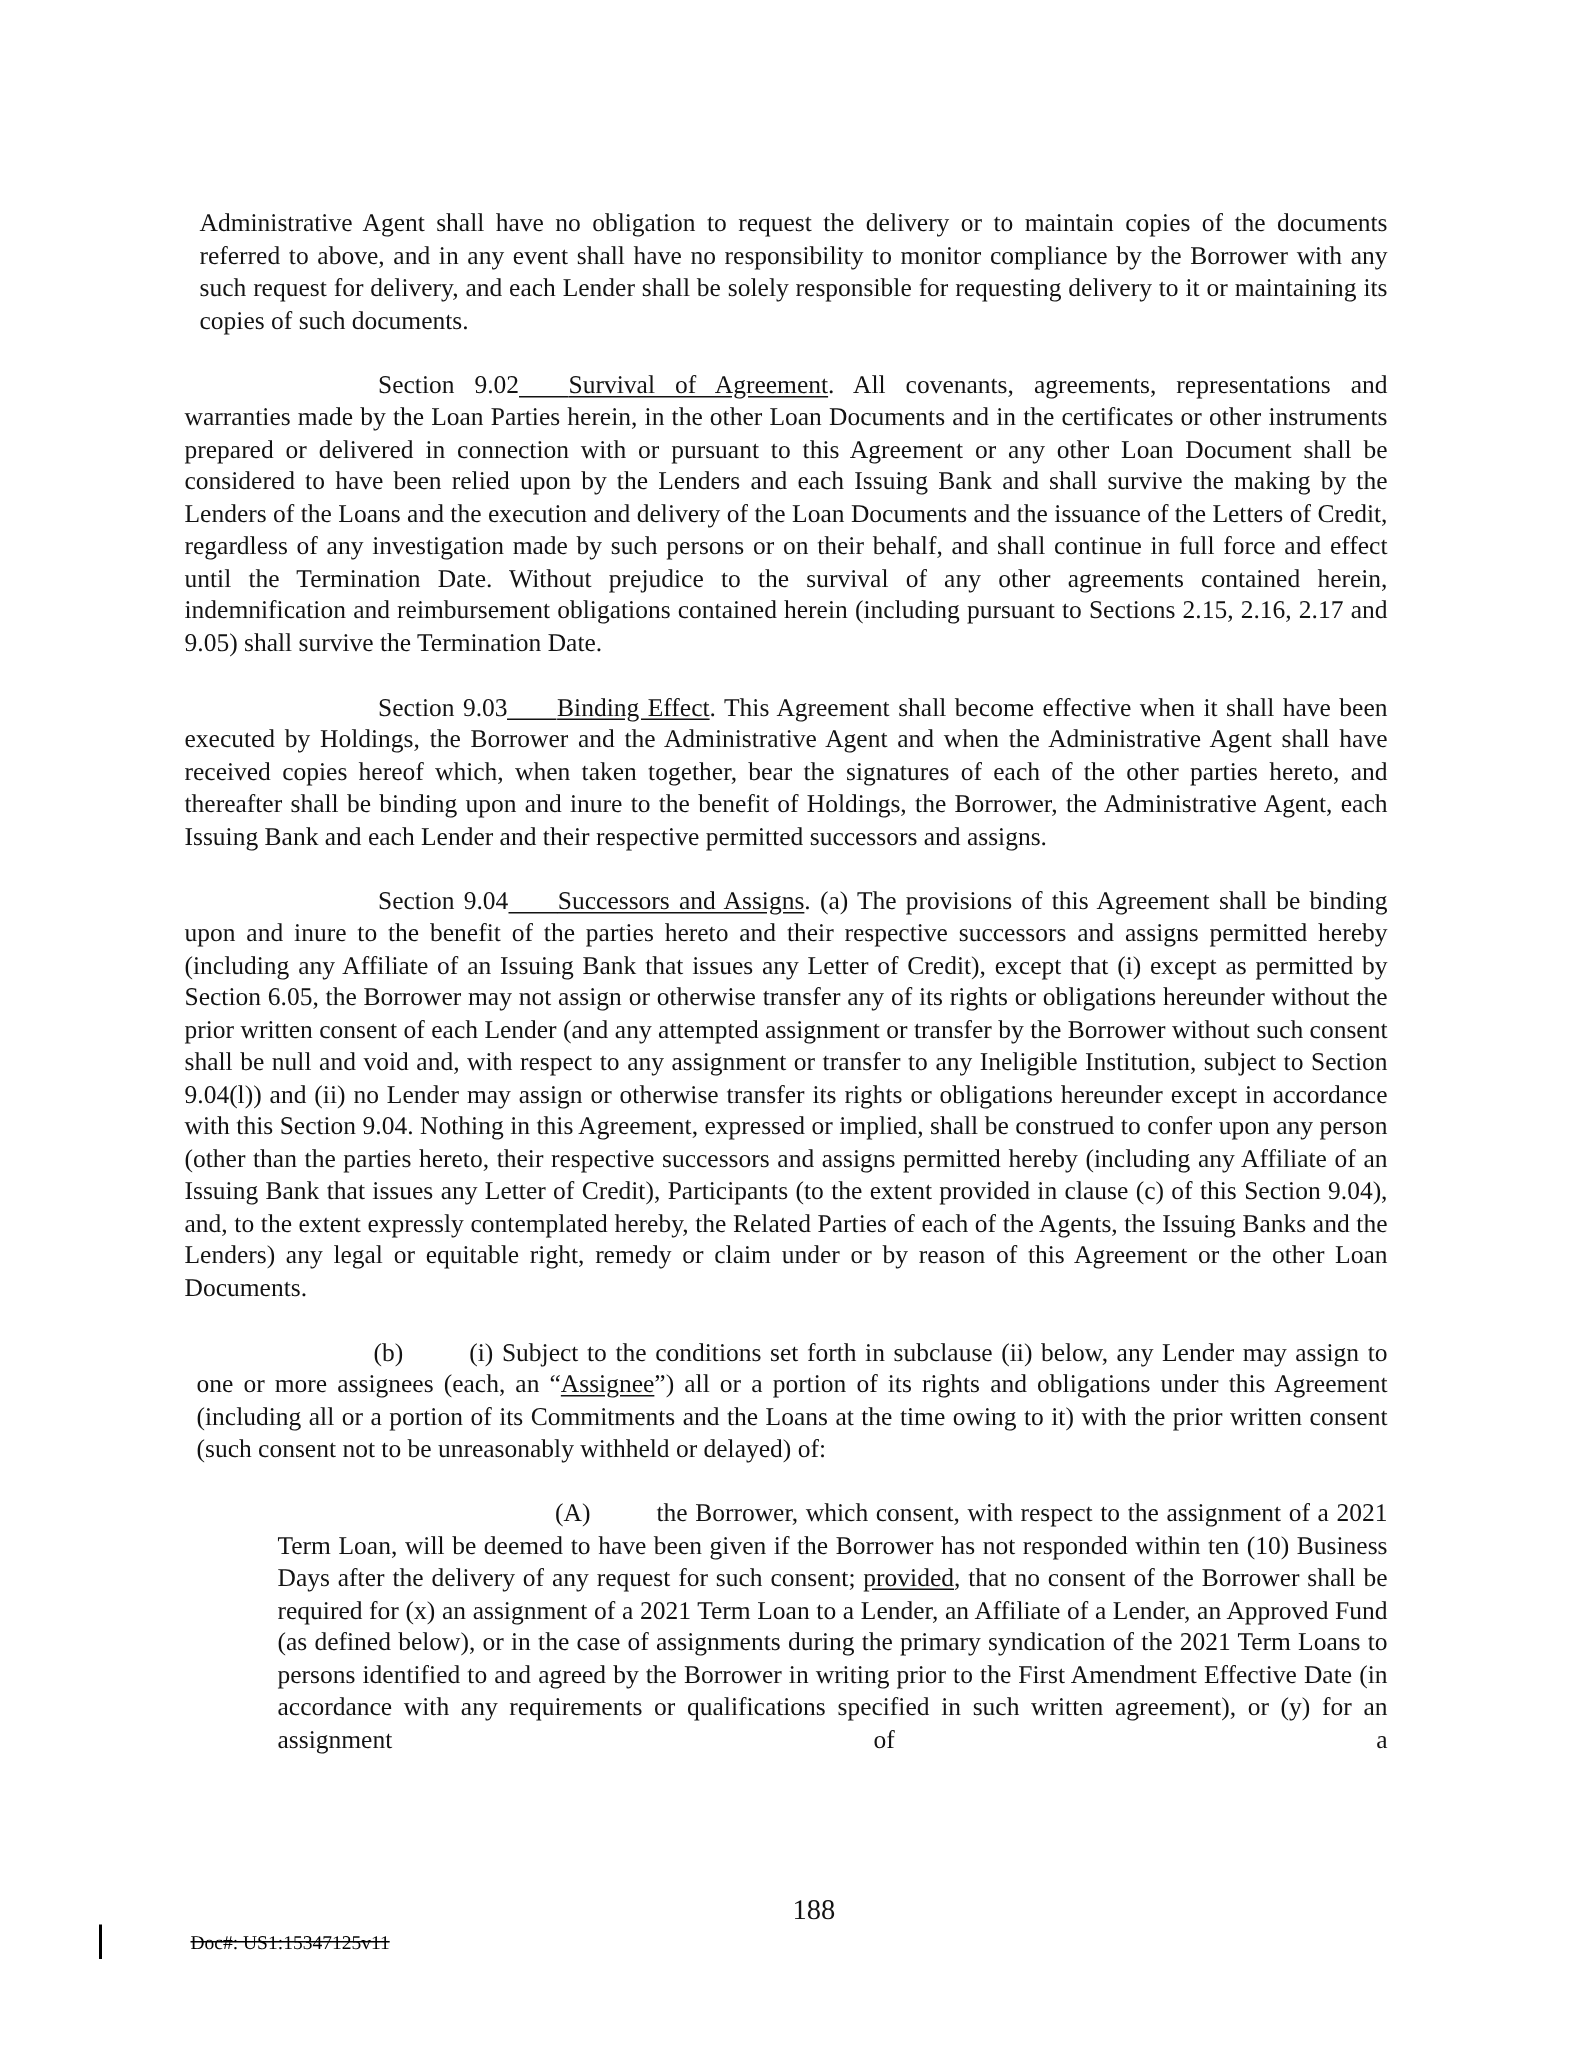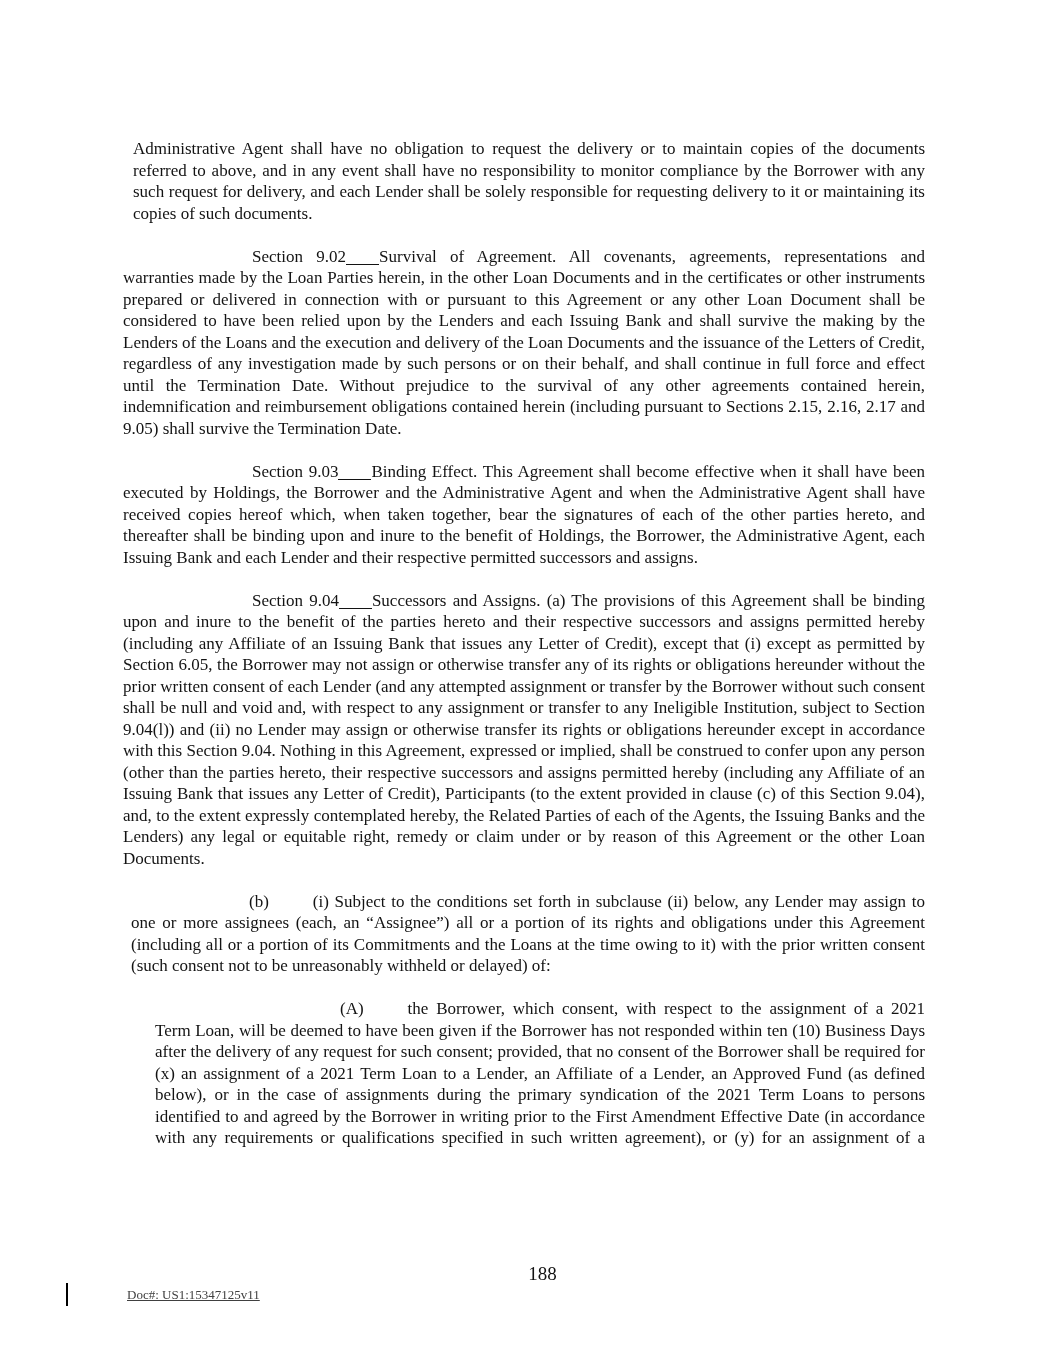--- a/index.html
+++ b/index.html
@@ -15,23 +15,23 @@
     position:absolute;
     left:123px;top:138px;
     width:802px;
     font-size:17px;
     line-height:21.5px;
   }
   p.para{margin:0 0 21.5px 0;text-align:justify;}
   p.cont{margin-left:10px;}
   p.sec{text-indent:129px;}
   p.sub{margin-left:8px;text-indent:118px;}
-  p.subsub{margin-left:32px;text-indent:185px;margin-bottom:0;}
+  p.subsub{margin-left:62px;text-indent:185px;margin-bottom:0;}
   p.flush{text-align-last:justify;}
-  .u{text-underline-offset:2px;}
+  .u{text-decoration:underline;text-underline-offset:2px;}
   .tab-underline{
     display:inline-block;width:33px;height:14px;
     border-bottom:1px solid currentColor;
     vertical-align:-3px;
   }
   .tab-plain{display:inline-block;width:44px;}
   .page-number{
     position:absolute;
     left:15px;top:1263px;width:1055px;
     text-align:center;
@@ -60,14 +60,14 @@
       <p class="para sec"><span>Section 9.03</span><span class="tab-underline"></span><span class="u">Binding Effect</span><span>. This Agreement shall become effective when it shall have been executed by Holdings, the Borrower and the Administrative Agent and when the Administrative Agent shall have received copies hereof which, when taken together, bear the signatures of each of the other parties hereto, and thereafter shall be binding upon and inure to the benefit of Holdings, the Borrower, the Administrative Agent, each Issuing Bank and each Lender and their respective permitted successors and assigns.</span></p>
       <p class="para sec"><span>Section 9.04</span><span class="tab-underline"></span><span class="u">Successors and Assigns</span><span>. (a) The provisions of this Agreement shall be binding upon and inure to the benefit of the parties hereto and their respective successors and assigns permitted hereby (including any Affiliate of an Issuing Bank that issues any Letter of Credit), except that (i) except as permitted by Section 6.05, the Borrower may not assign or otherwise transfer any of its rights or obligations hereunder without the prior written consent of each Lender (and any attempted assignment or transfer by the Borrower without such consent shall be null and void and, with respect to any assignment or transfer to any Ineligible Institution, subject to Section 9.04(l)) and (ii) no Lender may assign or otherwise transfer its rights or obligations hereunder except in accordance with this Section 9.04. Nothing in this Agreement, expressed or implied, shall be construed to confer upon any person (other than the parties hereto, their respective successors and assigns permitted hereby (including any Affiliate of an Issuing Bank that issues any Letter of Credit), Participants (to the extent provided in clause (c) of this Section 9.04), and, to the extent expressly contemplated hereby, the Related Parties of each of the Agents, the Issuing Banks and the Lenders) any legal or equitable right, remedy or claim under or by reason of this Agreement or the other Loan Documents.</span></p>
       <p class="para sub"><span>(b)</span><span class="tab-plain"></span><span>(i) Subject to the conditions set forth in subclause (ii) below, any Lender may assign to one or more assignees (each, an “</span><span class="u">Assignee</span><span>”) all or a portion of its rights and obligations under this Agreement (including all or a portion of its Commitments and the Loans at the time owing to it) with the prior written consent (such consent not to be unreasonably withheld or delayed) of:</span></p>
       <p class="para subsub flush"><span>(A)</span><span class="tab-plain"></span><span>the Borrower, which consent, with respect to the assignment of a 2021 Term Loan, will be deemed to have been given if the Borrower has not responded within ten (10) Business Days after the delivery of any request for such consent; </span><span class="u">provided</span><span>, that no consent of the Borrower shall be required for (x) an assignment of a 2021 Term Loan to a Lender, an Affiliate of a Lender, an Approved Fund (as defined below), or in the case of assignments during the primary syndication of the 2021 Term Loans to persons identified to and agreed by the Borrower in writing prior to the First Amendment Effective Date (in accordance with any requirements or qualifications specified in such written agreement), or (y) for an assignment of a</span></p>
     </main>
 
   <div class="page-number">188</div>
 
   <div class="change-bar" style="background: rgb(0, 0, 0);"></div>
 
-  <div class="doc-id" style="color: #404040; text-decoration: underline;">Doc#: US1:15347125v11</div>
+  <div class="doc-id" style="color: #000000;">Doc#: US1:15347125v11</div>
 </div>
 
 </body></html>

